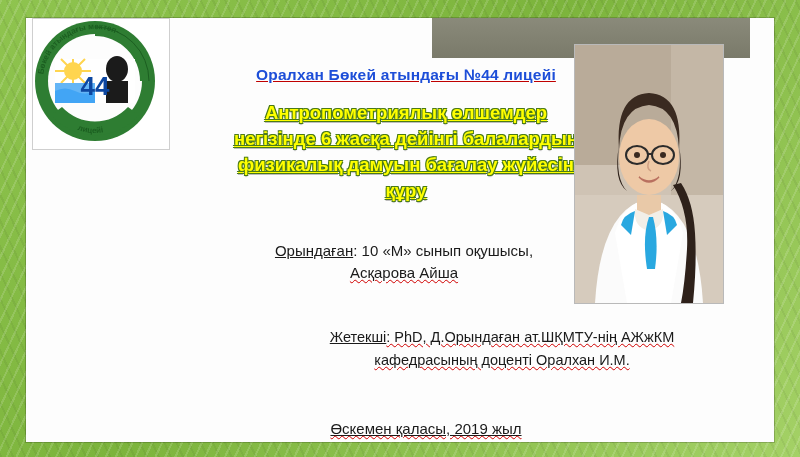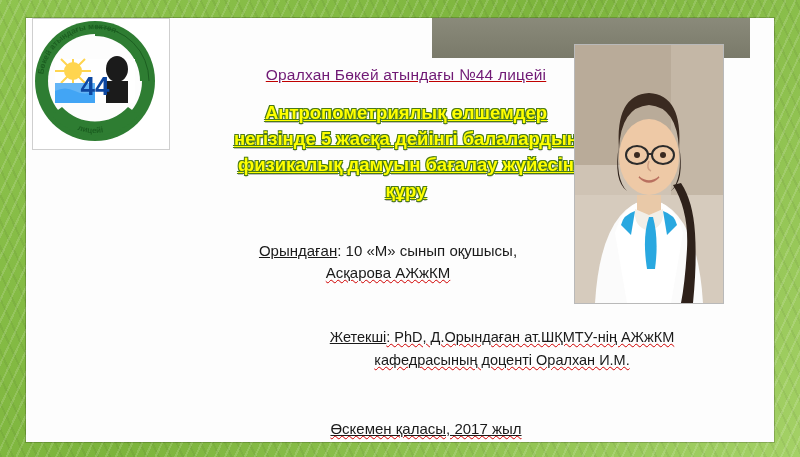--- a/index.html
+++ b/index.html
@@ -73,22 +73,22 @@
     left: 0; top: 0; width: 136px; height: 130px;
   }
   
   .lyceum-line {
     position: absolute;
     left: 200px;
     top: 48px;
     width: 360px;
     text-align: center;
     font-size: 15.5px;
-    color: #701a75;
-    font-weight: 400;
+    color: #1d4ed8;
+    font-weight: 700;
     letter-spacing: 0.2px;
   }
   .lyceum-line .u {
     text-decoration: underline;
     text-decoration-color: #c00000;
   }
   
   .title {
     position: absolute;
     left: 196px;
@@ -104,21 +104,21 @@
        1px -1px 0 #4a7a16,
       -1px  1px 0 #4a7a16,
        1px  1px 0 #4a7a16,
        0    2px 1px rgba(0,0,0,0.25);
     text-decoration: underline;
     text-decoration-color: #ffff00;
   }
   
   .performer {
     position: absolute;
-    left: 184px;
+    left: 200px;
     top: 222px;
     width: 356px;
     text-align: center;
     font-size: 15px;
     line-height: 22px;
     color: #1a1a1a;
   }
   .performer .lbl {
     text-decoration: underline;
   }
@@ -207,34 +207,34 @@
           <textPath href="#arcBottom" startOffset="38%">лицейі</textPath>
         </text>
         <path id="arcBottom" d="M14 66 A48 48 0 0 0 110 66" fill="none"></path>
       </svg>
     </div>
 
     <div class="lyceum-line">
       <span class="u red-squiggle">Оралхан  Бөкей атындағы №44 лицейі</span>
     </div>
 
-    <div class="title">Антропометриялық өлшемдер негізінде 5 жасқа дейінгі балалардың физикалық дамуын бағалау жүйесін құру</div>
+    <div class="title">Антропометриялық өлшемдер негізінде 6 жасқа дейінгі балалардың физикалық дамуын бағалау жүйесін құру</div>
 
     <div class="performer">
       <span class="lbl red-squiggle">Орындаған</span><span>: 10 «М» сынып оқушысы,</span><br>
-      <span class="red-squiggle">Асқарова АЖжКМ</span>
+      <span class="red-squiggle">Асқарова Айша</span>
     </div>
 
     <div class="supervisor">
       <span class="u red-squiggle">Жетекші</span><span class="red-squiggle">:  PhD,  Д.Орындаған ат.ШҚМТУ-нің АЖжКМ</span><br>
       <span class="red-squiggle">кафедрасының доценті   Оралхан И.М.</span>
     </div>
 
     <div class="footer">
-      <span class="red-squiggle">Өскемен қаласы, 2017  жыл</span>
+      <span class="red-squiggle">Өскемен қаласы, 2019  жыл</span>
     </div>
 
     <div class="photo">
       <svg width="148" height="258" viewBox="0 0 148 258">
         <rect x="0" y="0" width="148" height="258" fill="#cfc3b4"></rect>
         <rect x="0" y="0" width="148" height="120" fill="#b9ab99"></rect>
         <rect x="96" y="0" width="52" height="258" fill="#c4b7a6"></rect>
         <rect x="0" y="150" width="148" height="108" fill="#d6cbbd"></rect>
         <path d="M20 258 q6 -96 54 -104 q48 8 54 104 z" fill="#fbfbfb"></path>
         <path d="M74 154 q-26 4 -34 34 l12 70 h44 l12 -70 q-8 -30 -34 -34 z" fill="#ffffff"></path>

